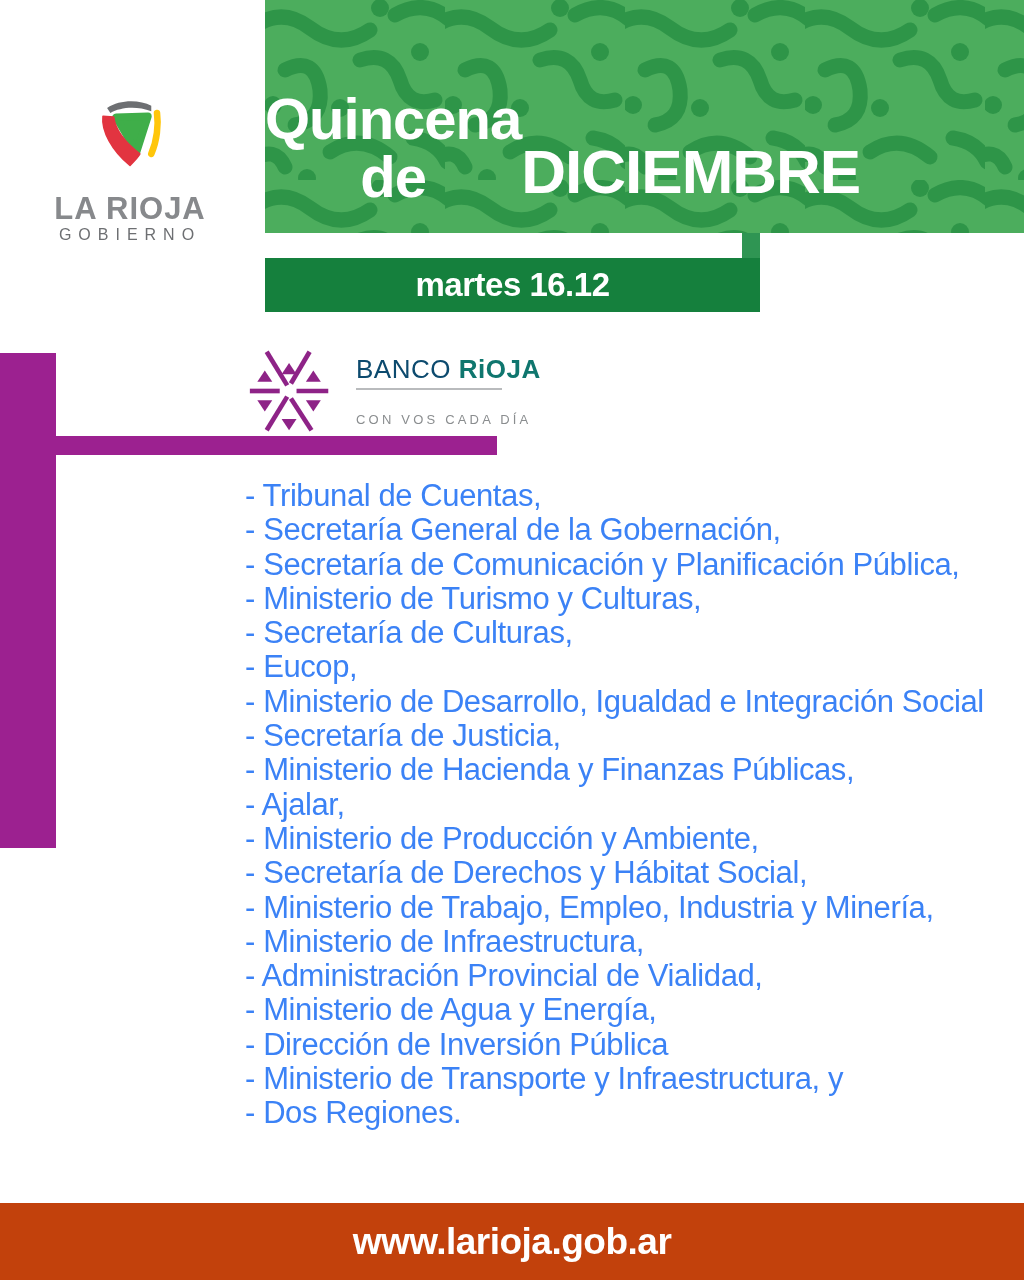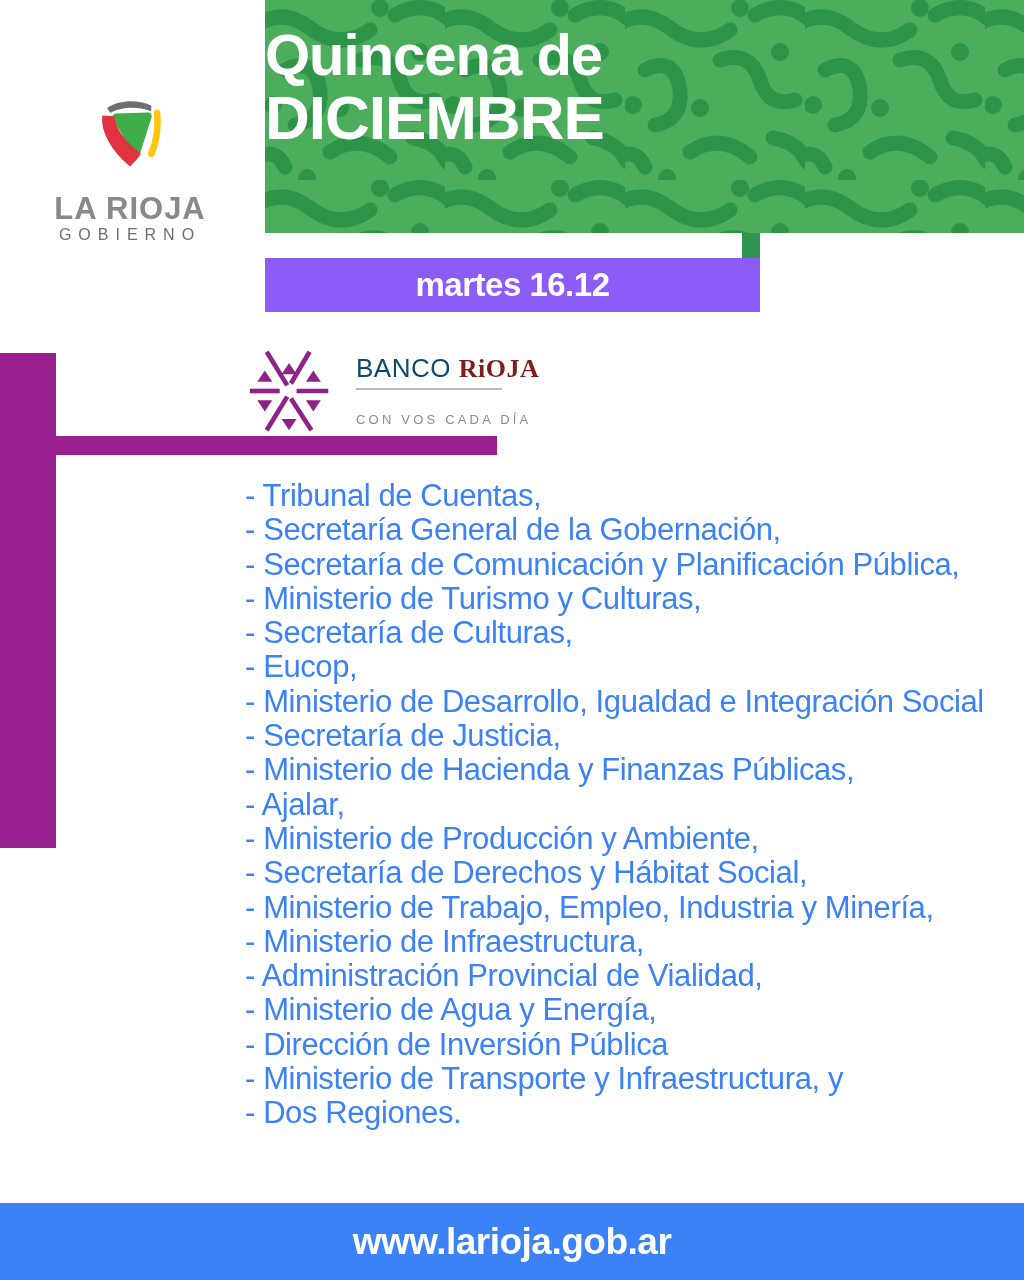--- a/index.html
+++ b/index.html
@@ -26,67 +26,67 @@
   }
 
   
   .header-panel {
     position:absolute; left:265px; top:0; width:759px; height:233px;
     overflow:hidden;
   }
   .header-panel svg.bg { position:absolute; left:0; top:0; }
   .header-title {
     position:absolute; left:0; top:26px; width:495px; height:180px;
-    display:flex; flex-direction:column; align-items:flex-start; justify-content:flex-start;
+    display:flex; flex-direction:row; align-items:flex-end; justify-content:flex-start;
     color:#ffffff; text-align:center;
   }
   .header-title .l1 { font-size:58px; font-weight:bold; letter-spacing:-1px; line-height:1.0; }
   .header-title .l2 { font-size:62px; font-weight:bold; letter-spacing:-1px; line-height:1.1; }
 
   .header-connector {
     position:absolute; left:742px; top:233px; width:18px; height:25px;
     background:#2f9553;
   }
   .date-bar {
     position:absolute; left:265px; top:258px; width:495px; height:54px;
-    background:#8b5cf6; display:flex; align-items:center; justify-content:center;
+    background:#15803d; display:flex; align-items:center; justify-content:center;
   }
   .date-bar .date-text { color:#ffffff; font-weight:bold; font-size:33px; letter-spacing:-0.5px; }
 
   
   .purple-vbar { position:absolute; left:0; top:353px; width:56px; height:495px; background:#9c2190; }
   .purple-hbar { position:absolute; left:56px; top:436px; width:441px; height:19px; background:#9c2190; }
 
   
   .bank-logo { position:absolute; left:248px; top:344px; display:flex; align-items:center; }
   .bank-logo .flake { width:84px; height:94px; margin-right:24px; }
   .bank-text { display:flex; flex-direction:column; width:146px; }
   .bank-name { font-size:26px; letter-spacing:0.5px; white-space:nowrap; line-height:1; }
   .bank-name .light { color:#0c4a6e; font-weight:normal; }
-  .bank-name .bold  { color:#7f1d1d; font-weight:bold;font-family:Liberation Serif, serif; }
+  .bank-name .bold  { color:#0f766e; font-weight:bold; }
   .bank-rule { height:2px; background:#b9bbbd; margin-top:6px; width:146px; }
   .bank-tagline {
     color:#8a8d8f; font-size:13px; letter-spacing:3.2px;
     margin-top:22px; white-space:nowrap;
   }
 
   
   .entities {
     position:absolute; left:245px; top:479px; width:720px;
     list-style:none;
   }
   .entities li {
     font-size:31px; line-height:34.3px; color:#3b82f6;
     letter-spacing:-0.4px; white-space:nowrap;
   }
 
   
   .footer {
     position:absolute; left:0; top:1203px; width:1024px; height:77px;
-    background:#3b82f6; display:flex; align-items:center; justify-content:center;
+    background:#c2410c; display:flex; align-items:center; justify-content:center;
   }
   .footer .url { color:#ffffff; font-size:37px; font-weight:bold; letter-spacing:-0.5px; }
 </style>
 </head>
 <body>
 
 <div class="canvas">
 
   <div class="gov-logo">
     <svg class="emblem" viewBox="0 0 100 110">

